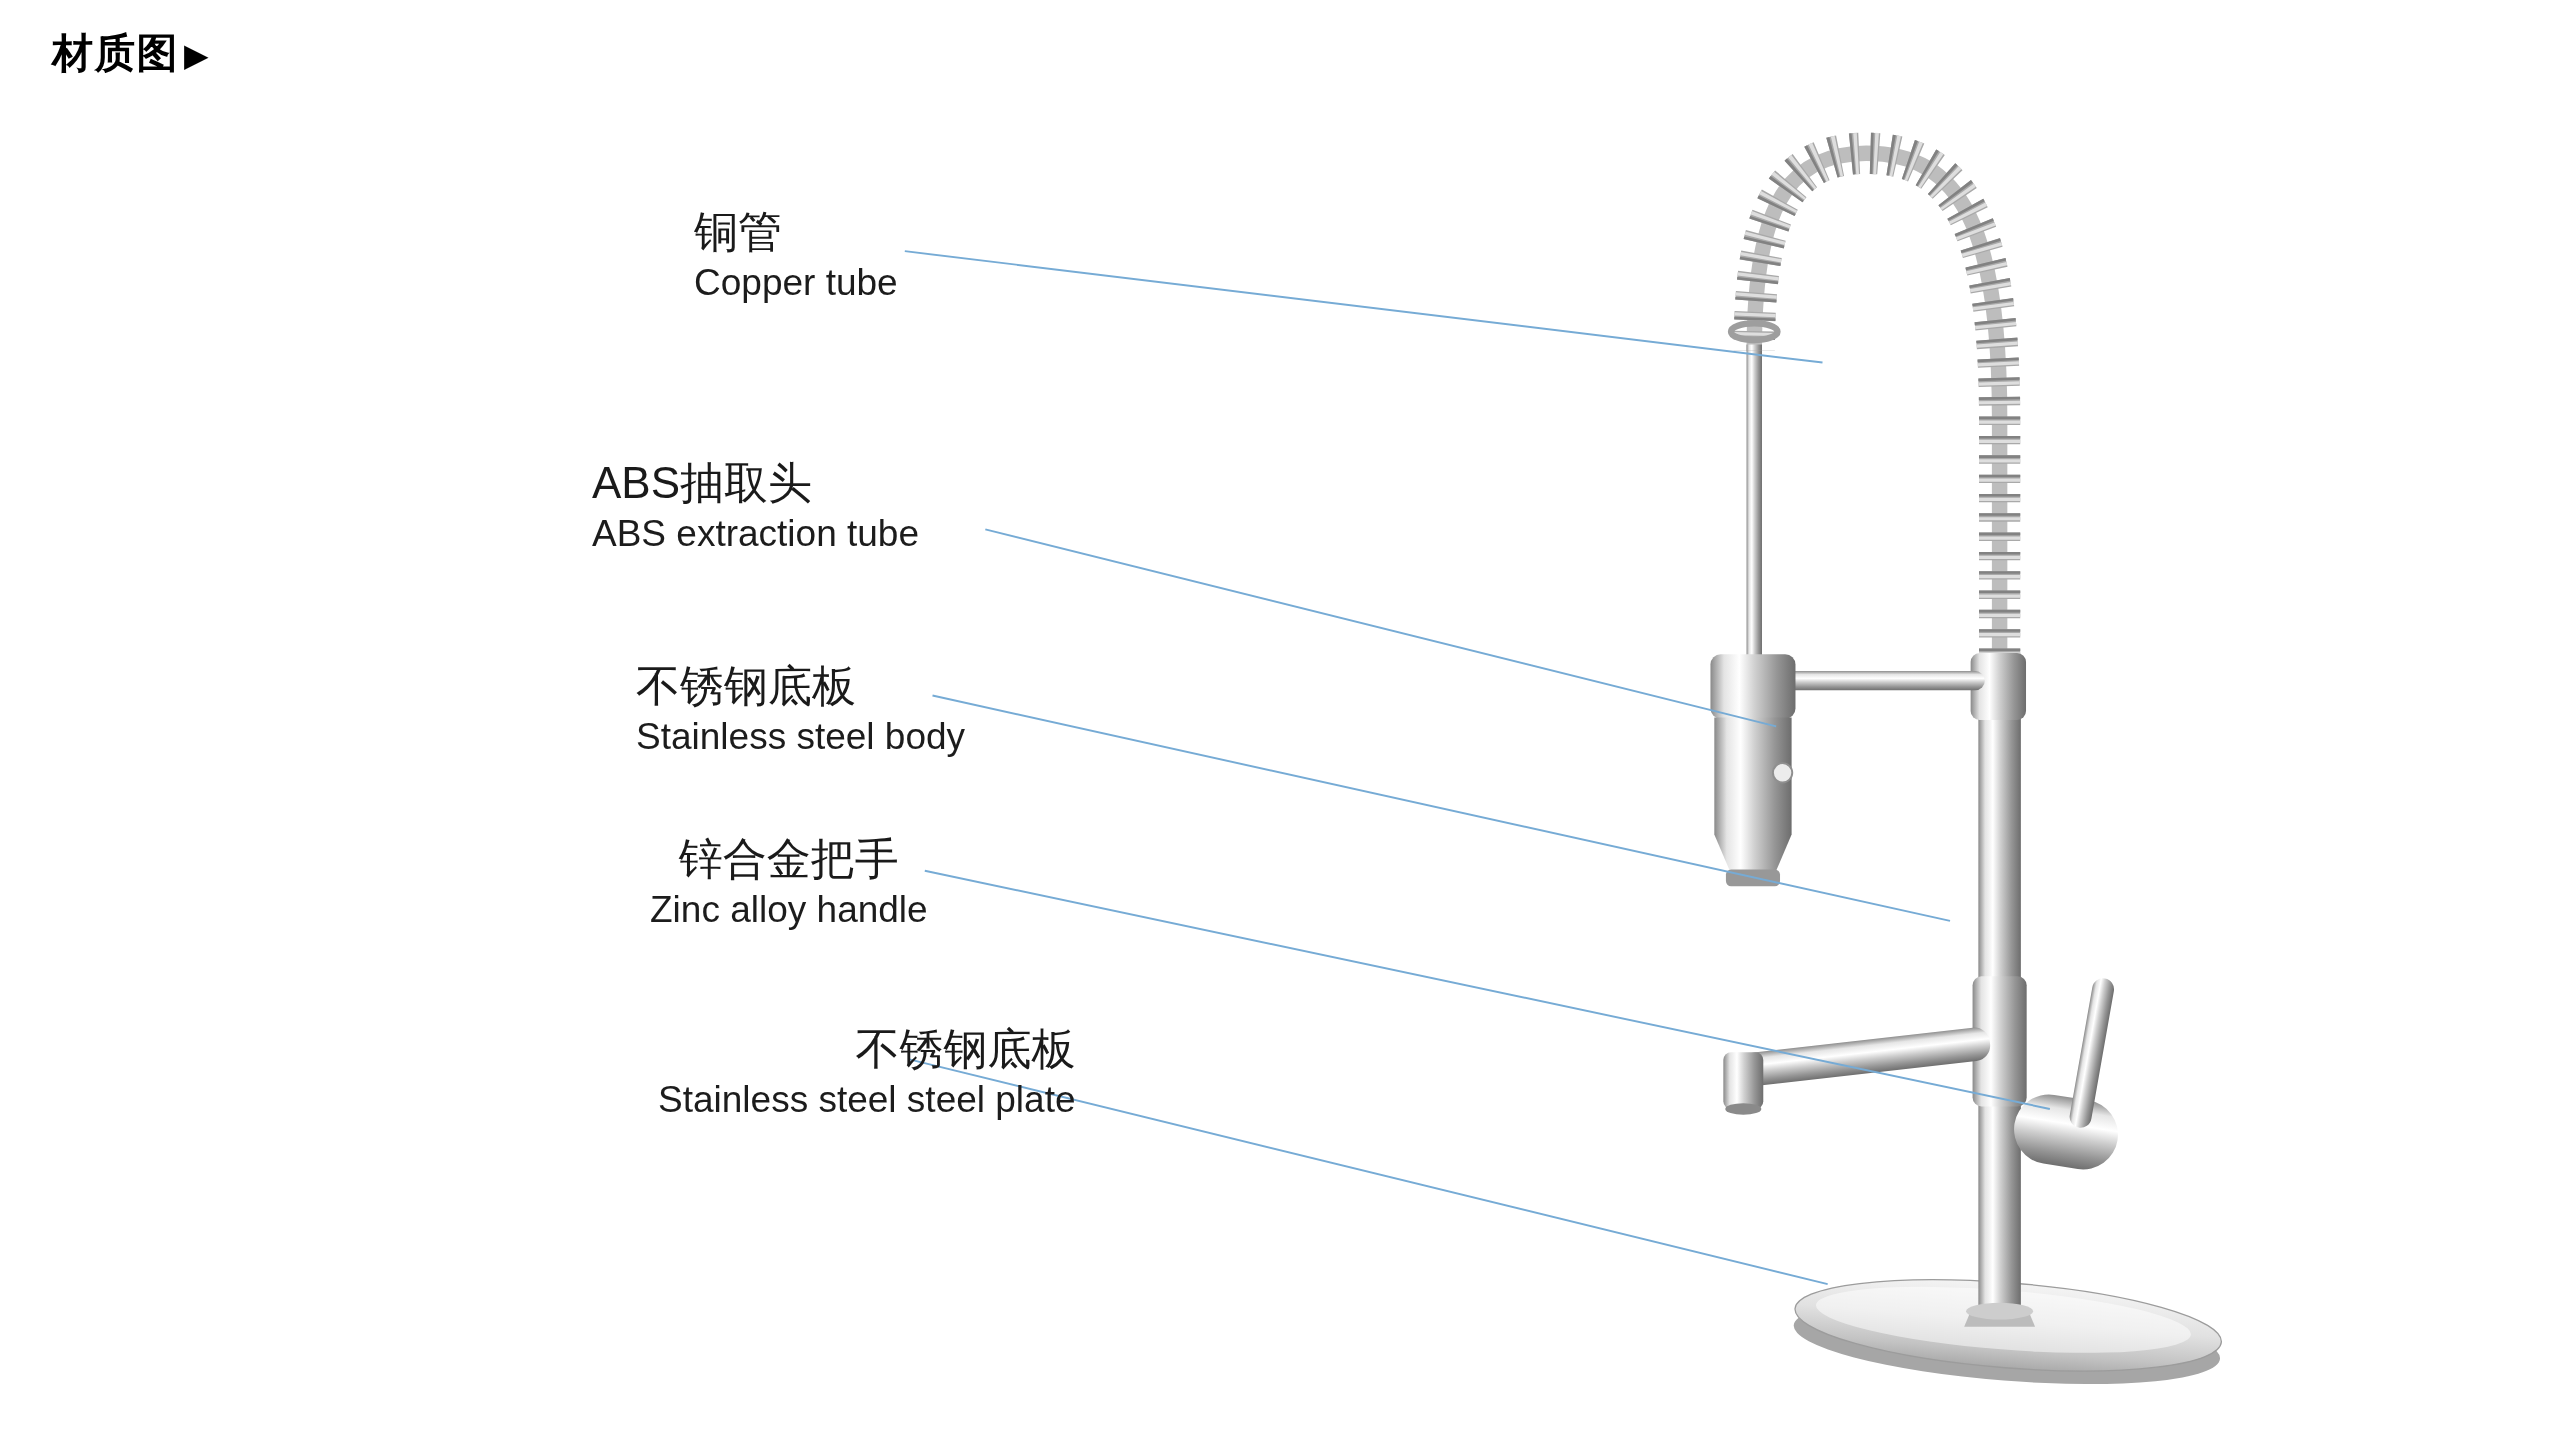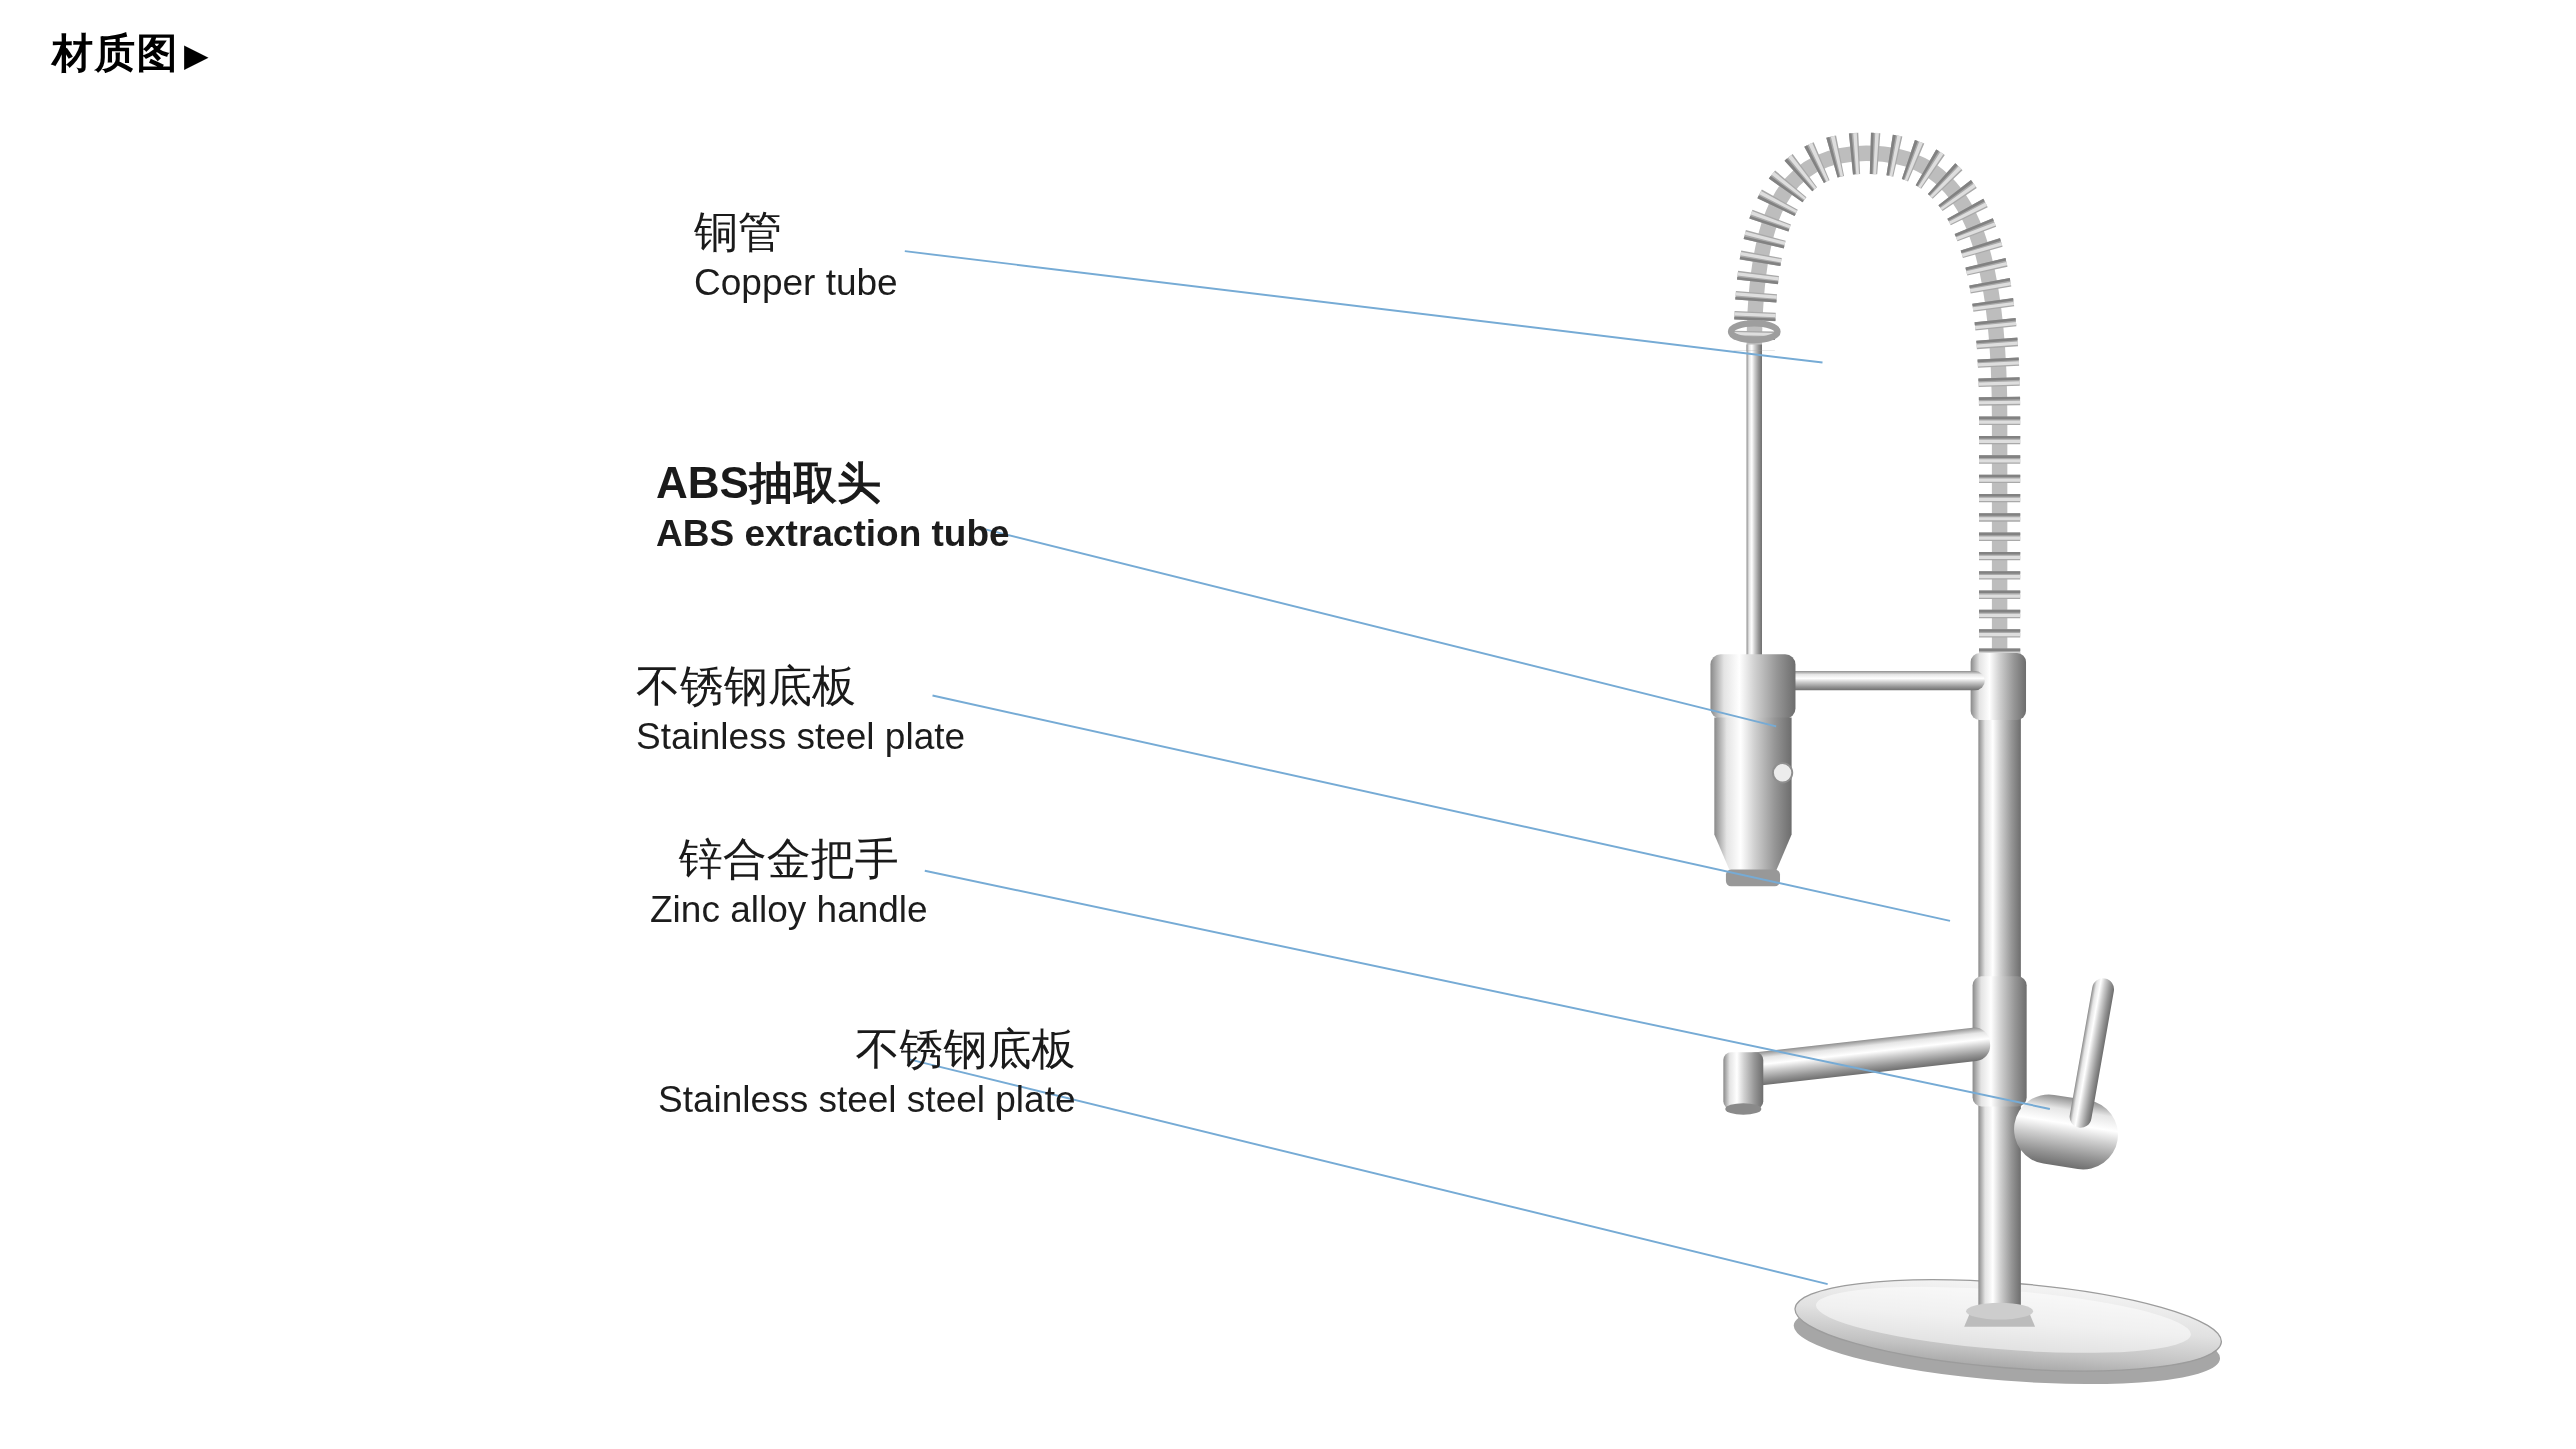--- a/index.html
+++ b/index.html
@@ -29,21 +29,21 @@
     letter-spacing: 1.3px;
     white-space: nowrap;
   }
   .page-title .arrow { font-size: 32px; position: relative; top: 1.3px; }
 
   .label { position: absolute; white-space: nowrap; }
   .label .zh { font-size: 44px; line-height: 1.25; color: #1a1a1a; }
   .label .en { font-size: 37px; line-height: 1.3; color: #1c1c1c; }
 
   .label-copper-tube      { left: 694px; top: 204px; }
-  .label-abs-head         { left: 656px;  top: 455px; font-weight: bold; }
+  .label-abs-head         { left: 592px;  top: 455px; }
   .label-steel-body       { left: 636px;  top: 658px; }
   .label-zinc-handle      { left: 650px; top: 831px; text-align: center; }
   .label-bottom-plate     { left: 658px; top: 1021px; text-align: right; }
 </style>
 </head>
 <body>
 
 <div class="stage">
 
   <svg class="diagram" viewBox="0 0 4000 2250">
@@ -143,21 +143,21 @@
     <div class="en">Copper tube</div>
   </div>
 
   <div class="label label-abs-head">
     <div class="zh">ABS抽取头</div>
     <div class="en">ABS extraction tube</div>
   </div>
 
   <div class="label label-steel-body">
     <div class="zh">不锈钢底板</div>
-    <div class="en">Stainless steel plate</div>
+    <div class="en">Stainless steel body</div>
   </div>
 
   <div class="label label-zinc-handle">
     <div class="zh">锌合金把手</div>
     <div class="en">Zinc alloy handle</div>
   </div>
 
   <div class="label label-bottom-plate">
     <div class="zh">不锈钢底板</div>
     <div class="en">Stainless steel steel plate</div>

